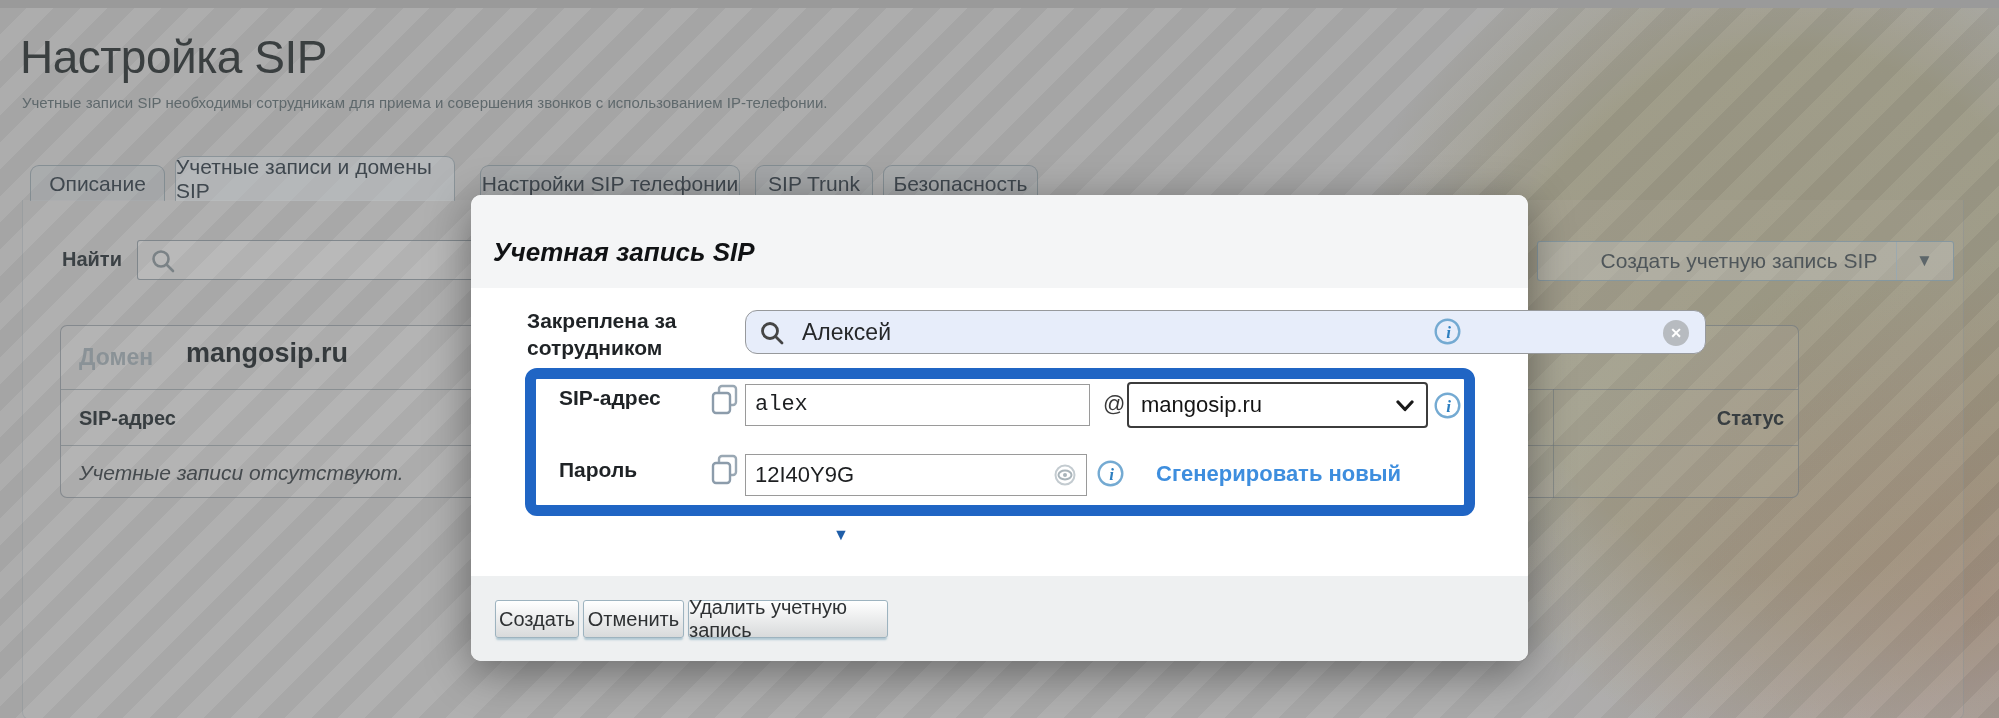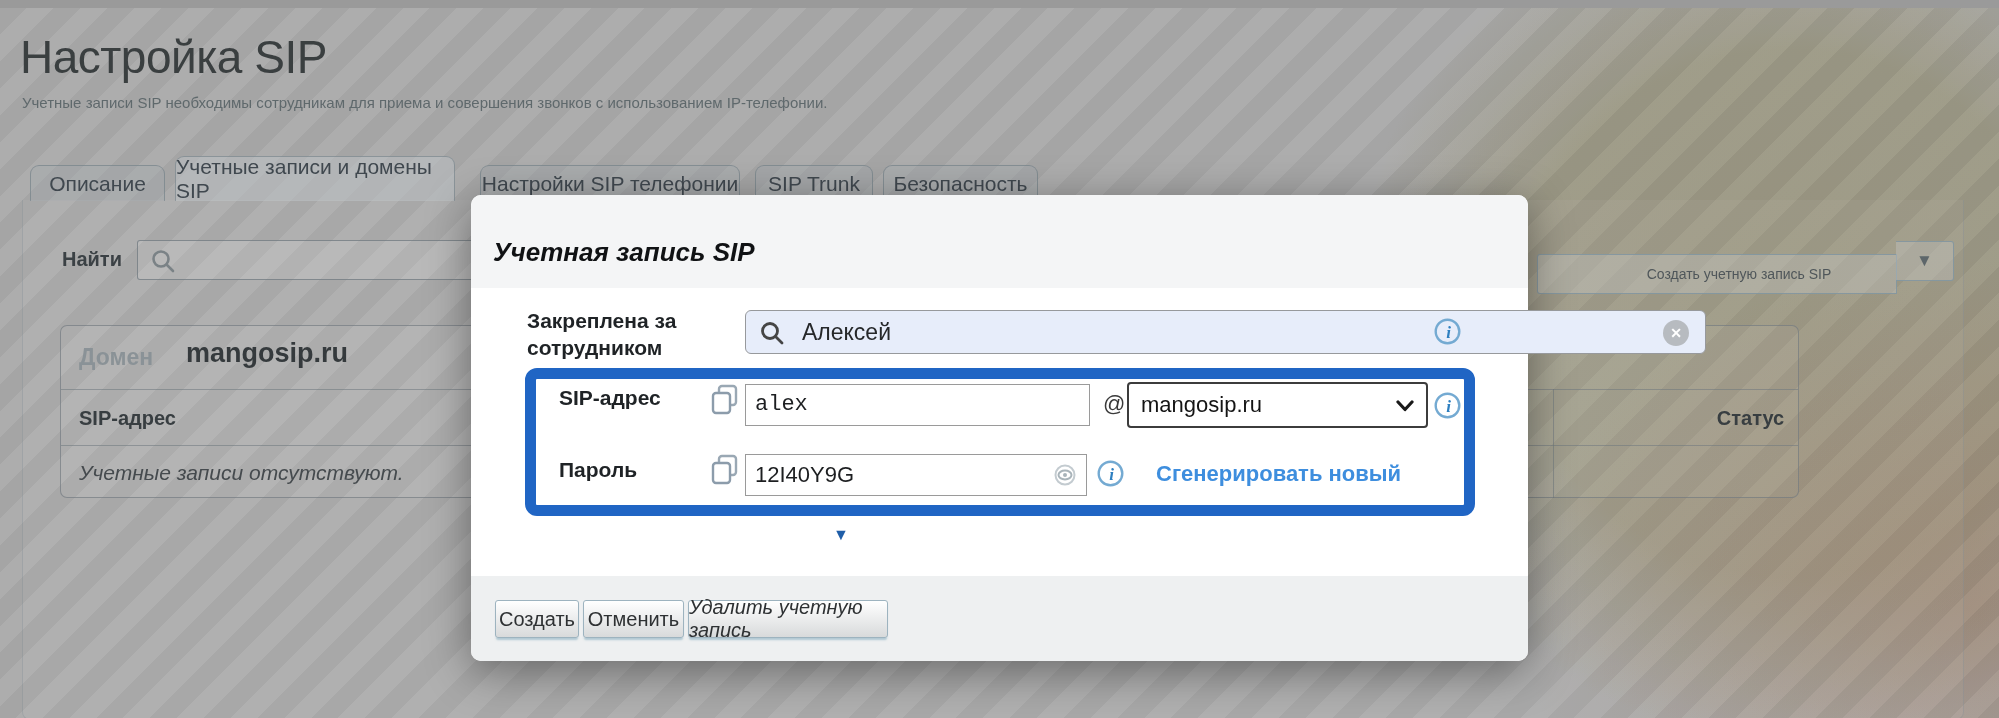--- a/index.html
+++ b/index.html
@@ -24,23 +24,23 @@
        background:rgba(170,178,182,.45);color:#39424a;font-size:21px;
        display:flex;align-items:center;justify-content:center;}
   .tab.active{top:148px;height:45px;background:rgba(196,202,205,.6);}
   .content-panel{position:absolute;left:22px;top:192px;width:1942px;height:520px;box-sizing:border-box;
        border:1px solid rgba(130,142,150,.35);border-top:none;border-radius:0 0 8px 8px;
        background:rgba(255,255,255,.05);}
   .find-label{position:absolute;left:62px;top:240px;font-size:20px;font-weight:bold;color:#343b3f;}
   .search-box{position:absolute;left:137px;top:232px;width:455px;height:40px;box-sizing:border-box;
        border:1px solid rgba(110,120,128,.75);border-radius:3px;background:rgba(255,255,255,.15);}
   .search-box svg{position:absolute;left:12px;top:7px;}
-  .create-btn{position:absolute;left:1537px;top:246px;width:360px;height:40px;box-sizing:border-box;
+  .create-btn{position:absolute;left:1537px;top:233px;width:360px;height:40px;box-sizing:border-box;
        border:1px solid rgba(125,150,165,.8);border-radius:3px 0 0 3px;background:rgba(225,230,233,.28);
-       color:#4b5357;font-size:14px;display:flex;align-items:center;justify-content:center;padding-left:44px;}
+       color:#4b5357;font-size:21px;display:flex;align-items:center;justify-content:center;padding-left:44px;}
   .create-btn-arrow{position:absolute;left:1896px;top:233px;width:58px;height:40px;box-sizing:border-box;
        border:1px solid rgba(125,150,165,.8);border-left:none;border-radius:0 3px 3px 0;
        background:rgba(225,230,233,.28);color:#5a6569;font-size:17px;
        display:flex;align-items:center;justify-content:center;}
   .domain-panel{position:absolute;left:60px;top:317px;width:1739px;height:173px;box-sizing:border-box;
        border:1px solid rgba(110,120,128,.65);border-radius:7px;background:rgba(255,255,255,.06);}
   .dp-line{position:absolute;left:0;width:100%;height:1px;background:rgba(110,120,128,.55);}
   .dp-vline{position:absolute;top:63px;left:1492px;width:1px;height:109px;background:rgba(110,120,128,.55);}
   .dp-domain-label{position:absolute;left:18px;top:18px;font-size:23px;font-weight:bold;color:#8e979c;}
   .dp-domain-value{position:absolute;left:125px;top:12px;font-size:27px;font-weight:bold;color:#2d3336;}
@@ -51,21 +51,21 @@
   
   .modal{position:absolute;left:471px;top:187px;width:1057px;height:466px;z-index:10;
        background:#fff;border-radius:10px;box-shadow:0 10px 45px rgba(0,0,0,.4);}
   .modal-header{position:absolute;left:0;top:0;width:100%;height:93px;background:#f4f5f6;border-radius:10px 10px 0 0;}
   .modal-footer{position:absolute;left:0;top:381px;width:100%;height:85px;background:#eef0f1;border-radius:0 0 10px 10px;}
   .modal-title{position:absolute;left:22px;top:42px;font-size:26px;font-weight:bold;color:#101214;font-style:italic;}
 
   .fld-label{position:absolute;font-size:21px;font-weight:bold;color:#1f2326;line-height:1.28;}
   .emp-label{left:56px;top:113px;width:175px;}
   .emp-field{position:absolute;left:274px;top:115px;width:961px;height:44px;box-sizing:border-box;
-       background:#e7edfa;border:1.5px solid #97999c;border-radius:6px;}
+       background:#e7edfa;border:1.5px solid #97999c;border-radius:12px;}
   .emp-field svg{position:absolute;left:13px;top:9px;}
   .emp-value{position:absolute;left:56px;top:8px;font-size:23px;color:#26282a;}
   .clear-btn{position:absolute;right:16px;top:9px;width:26px;height:26px;border-radius:50%;
        background:#b7bbc0;color:#fff;font-size:14px;font-weight:bold;line-height:26px;text-align:center;}
 
   .info-icon{position:absolute;width:27px;height:27px;}
 
   .hl-box{position:absolute;left:54px;top:173px;width:950px;height:148px;box-sizing:border-box;
        border:11px solid #2065c4;border-radius:12px;background:#fff;}
 
@@ -88,21 +88,21 @@
 
   .adv-link{position:absolute;left:146px;top:329px;font-size:22px;color:#2e7fd2;}
   .adv-caret{position:absolute;left:362px;top:331px;font-size:16px;color:#1f5ea8;}
 
   .btn{position:absolute;top:405px;height:38px;box-sizing:border-box;
        background:linear-gradient(#ffffff,#d8dadb);border:1px solid #9db3bf;border-radius:3px;
        box-shadow:0 3px 2px -1px rgba(125,165,185,.55);
        color:#2e3133;font-size:20px;display:flex;align-items:center;justify-content:center;}
   .btn-create{left:24px;width:84px;}
   .btn-cancel{left:112px;width:101px;}
-  .btn-delete{left:217px;width:200px;font-style:italic;}
+  .btn-delete{left:217px;width:200px;}
 </style>
 </head>
 <body>
 
 <div id="app">
 
   <div class="bg-blob1"></div>
   <div class="bg-blob2"></div>
   <div class="bg-stripes"></div>
 

